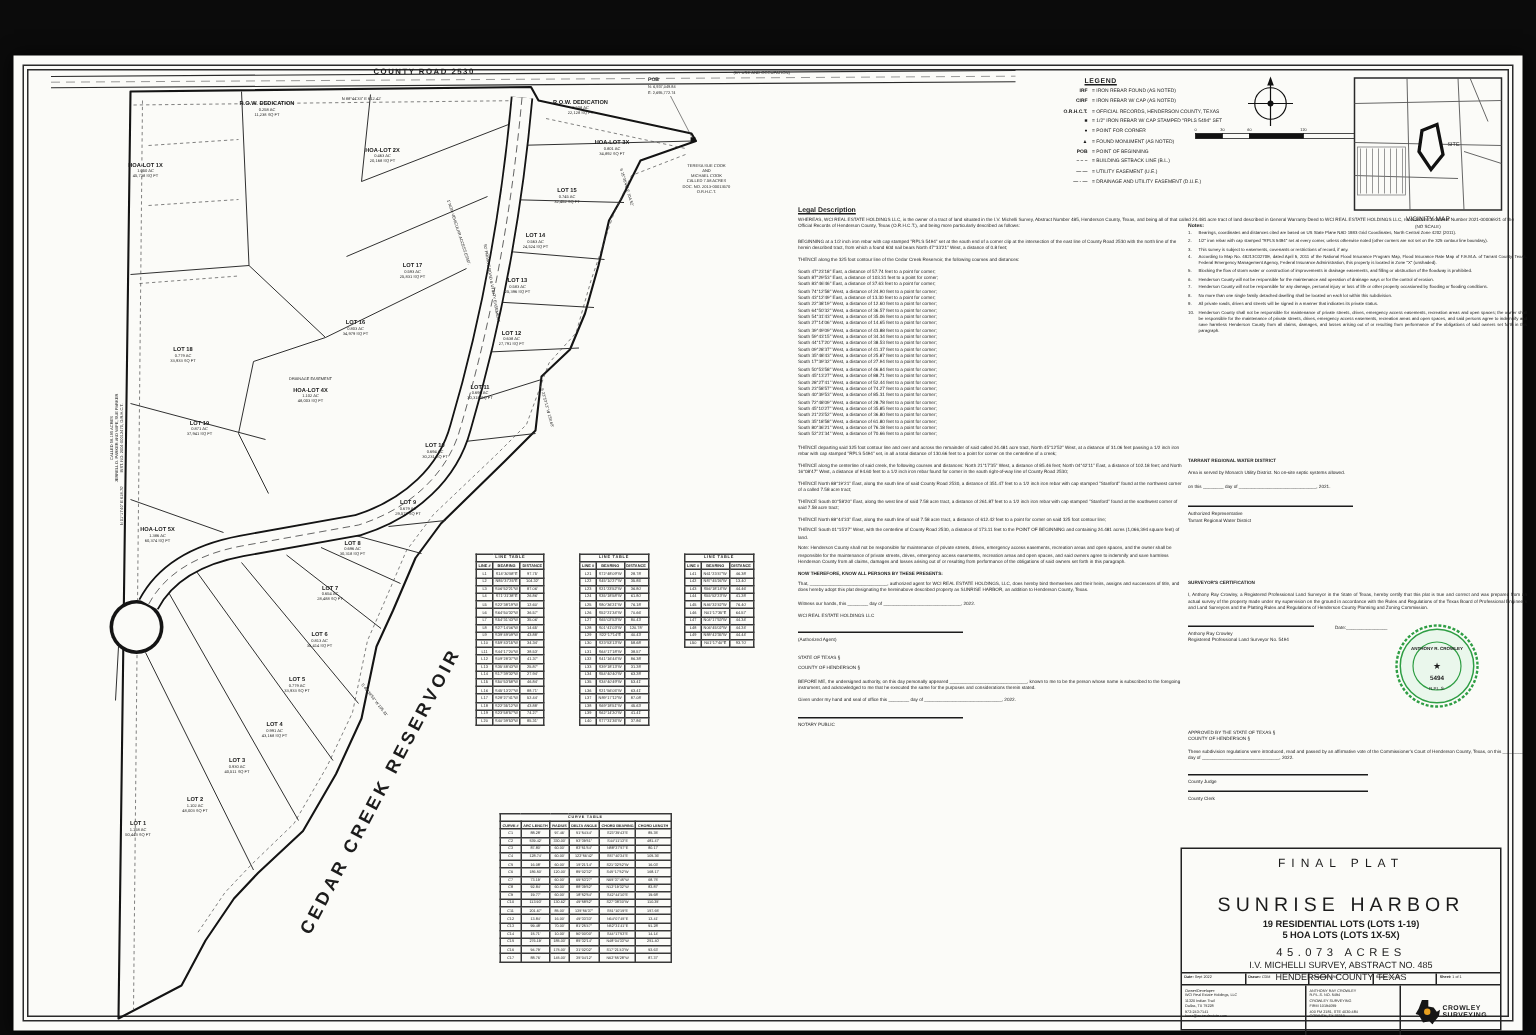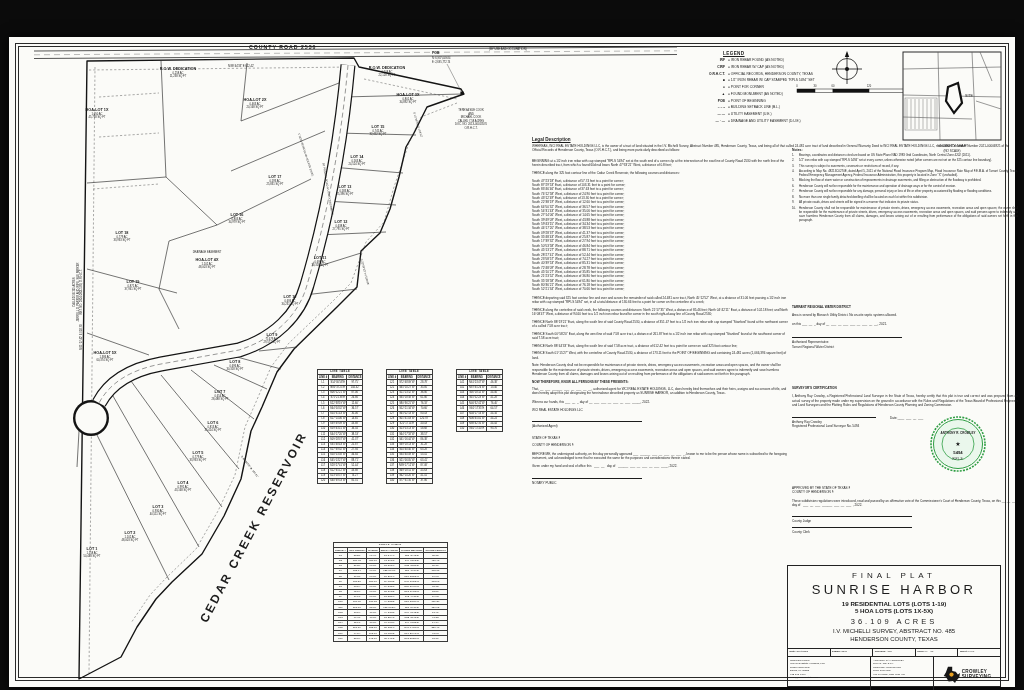--- a/index.html
+++ b/index.html
@@ -54,21 +54,21 @@
   th.tt{letter-spacing:.5px;}
   .lt0{left:308px;top:332px;}
   .lt1{left:377px;top:332px;}
   .lt2{left:447px;top:332px;}
   .ct{left:324px;top:505px;}
   .ct th,.ct td{font-size:2.5px;}
 
   
   .title-block{left:778px;top:528px;width:212px;height:120px;border:1px solid #222;}
   .tb-main{height:77px;border-bottom:.8px solid #222;text-align:center;padding-top:5px;}
-  .tb1{font-size:8px;letter-spacing:4px;margin-bottom:2px;}
+  .tb1{font-size:8px;letter-spacing:4px;margin-bottom:15px;}
   .tb2{font-size:13px;letter-spacing:3.4px;margin-bottom:2.5px;}
   .tb3,.tb4{font-size:6.2px;font-weight:bold;line-height:7.6px;}
   .tb5{font-size:7.5px;letter-spacing:3px;margin-top:2.5px;margin-bottom:2px;}
   .tb6,.tb7{font-size:6px;line-height:7.4px;}
   .meta-row{display:flex;height:7px;border-bottom:.8px solid #222;}
   .meta-cell{flex:1;border-right:.5px solid #222;font-size:2.5px;line-height:6.5px;padding-left:1.5px;white-space:nowrap;overflow:hidden;}
   .meta-cell:last-child{border-right:none;}
   .meta-cell b{font-weight:bold;}
   .tb-info{display:flex;height:34px;}
   .info-cell{font-size:2.5px;line-height:3.5px;padding:1.5px 2px;border-right:.5px solid #222;overflow:hidden;}
@@ -898,21 +898,21 @@
           </tr>
         </tbody>
       </table>
 
     <div class="abs title-block">
       <div class="tb-main">
         <div class="tb1">FINAL PLAT</div>
         <div class="tb2">SUNRISE HARBOR</div>
         <div class="tb3">19 RESIDENTIAL LOTS (LOTS 1-19)</div>
         <div class="tb4">5 HOA LOTS (LOTS 1X-5X)</div>
-        <div class="tb5">36.109 ACRES</div>
+        <div class="tb5">45.073 ACRES</div>
         <div class="tb6">I.V. MICHELLI SURVEY, ABSTRACT NO. 485</div>
         <div class="tb7">HENDERSON COUNTY, TEXAS</div>
       </div>
       <div class="meta-row" id="meta-row">
           <div class="meta-cell"><b>Date: </b><span>Sept 2022</span></div>
           <div class="meta-cell"><b>Drawn: </b><span>CDM</span></div>
           <div class="meta-cell"><b>Checked: </b><span>ARC</span></div>
           <div class="meta-cell"><b>Scale: </b><span>1" = 60'</span></div>
           <div class="meta-cell"><b>Sheet: </b><span>1 of 1</span></div>
         </div>

